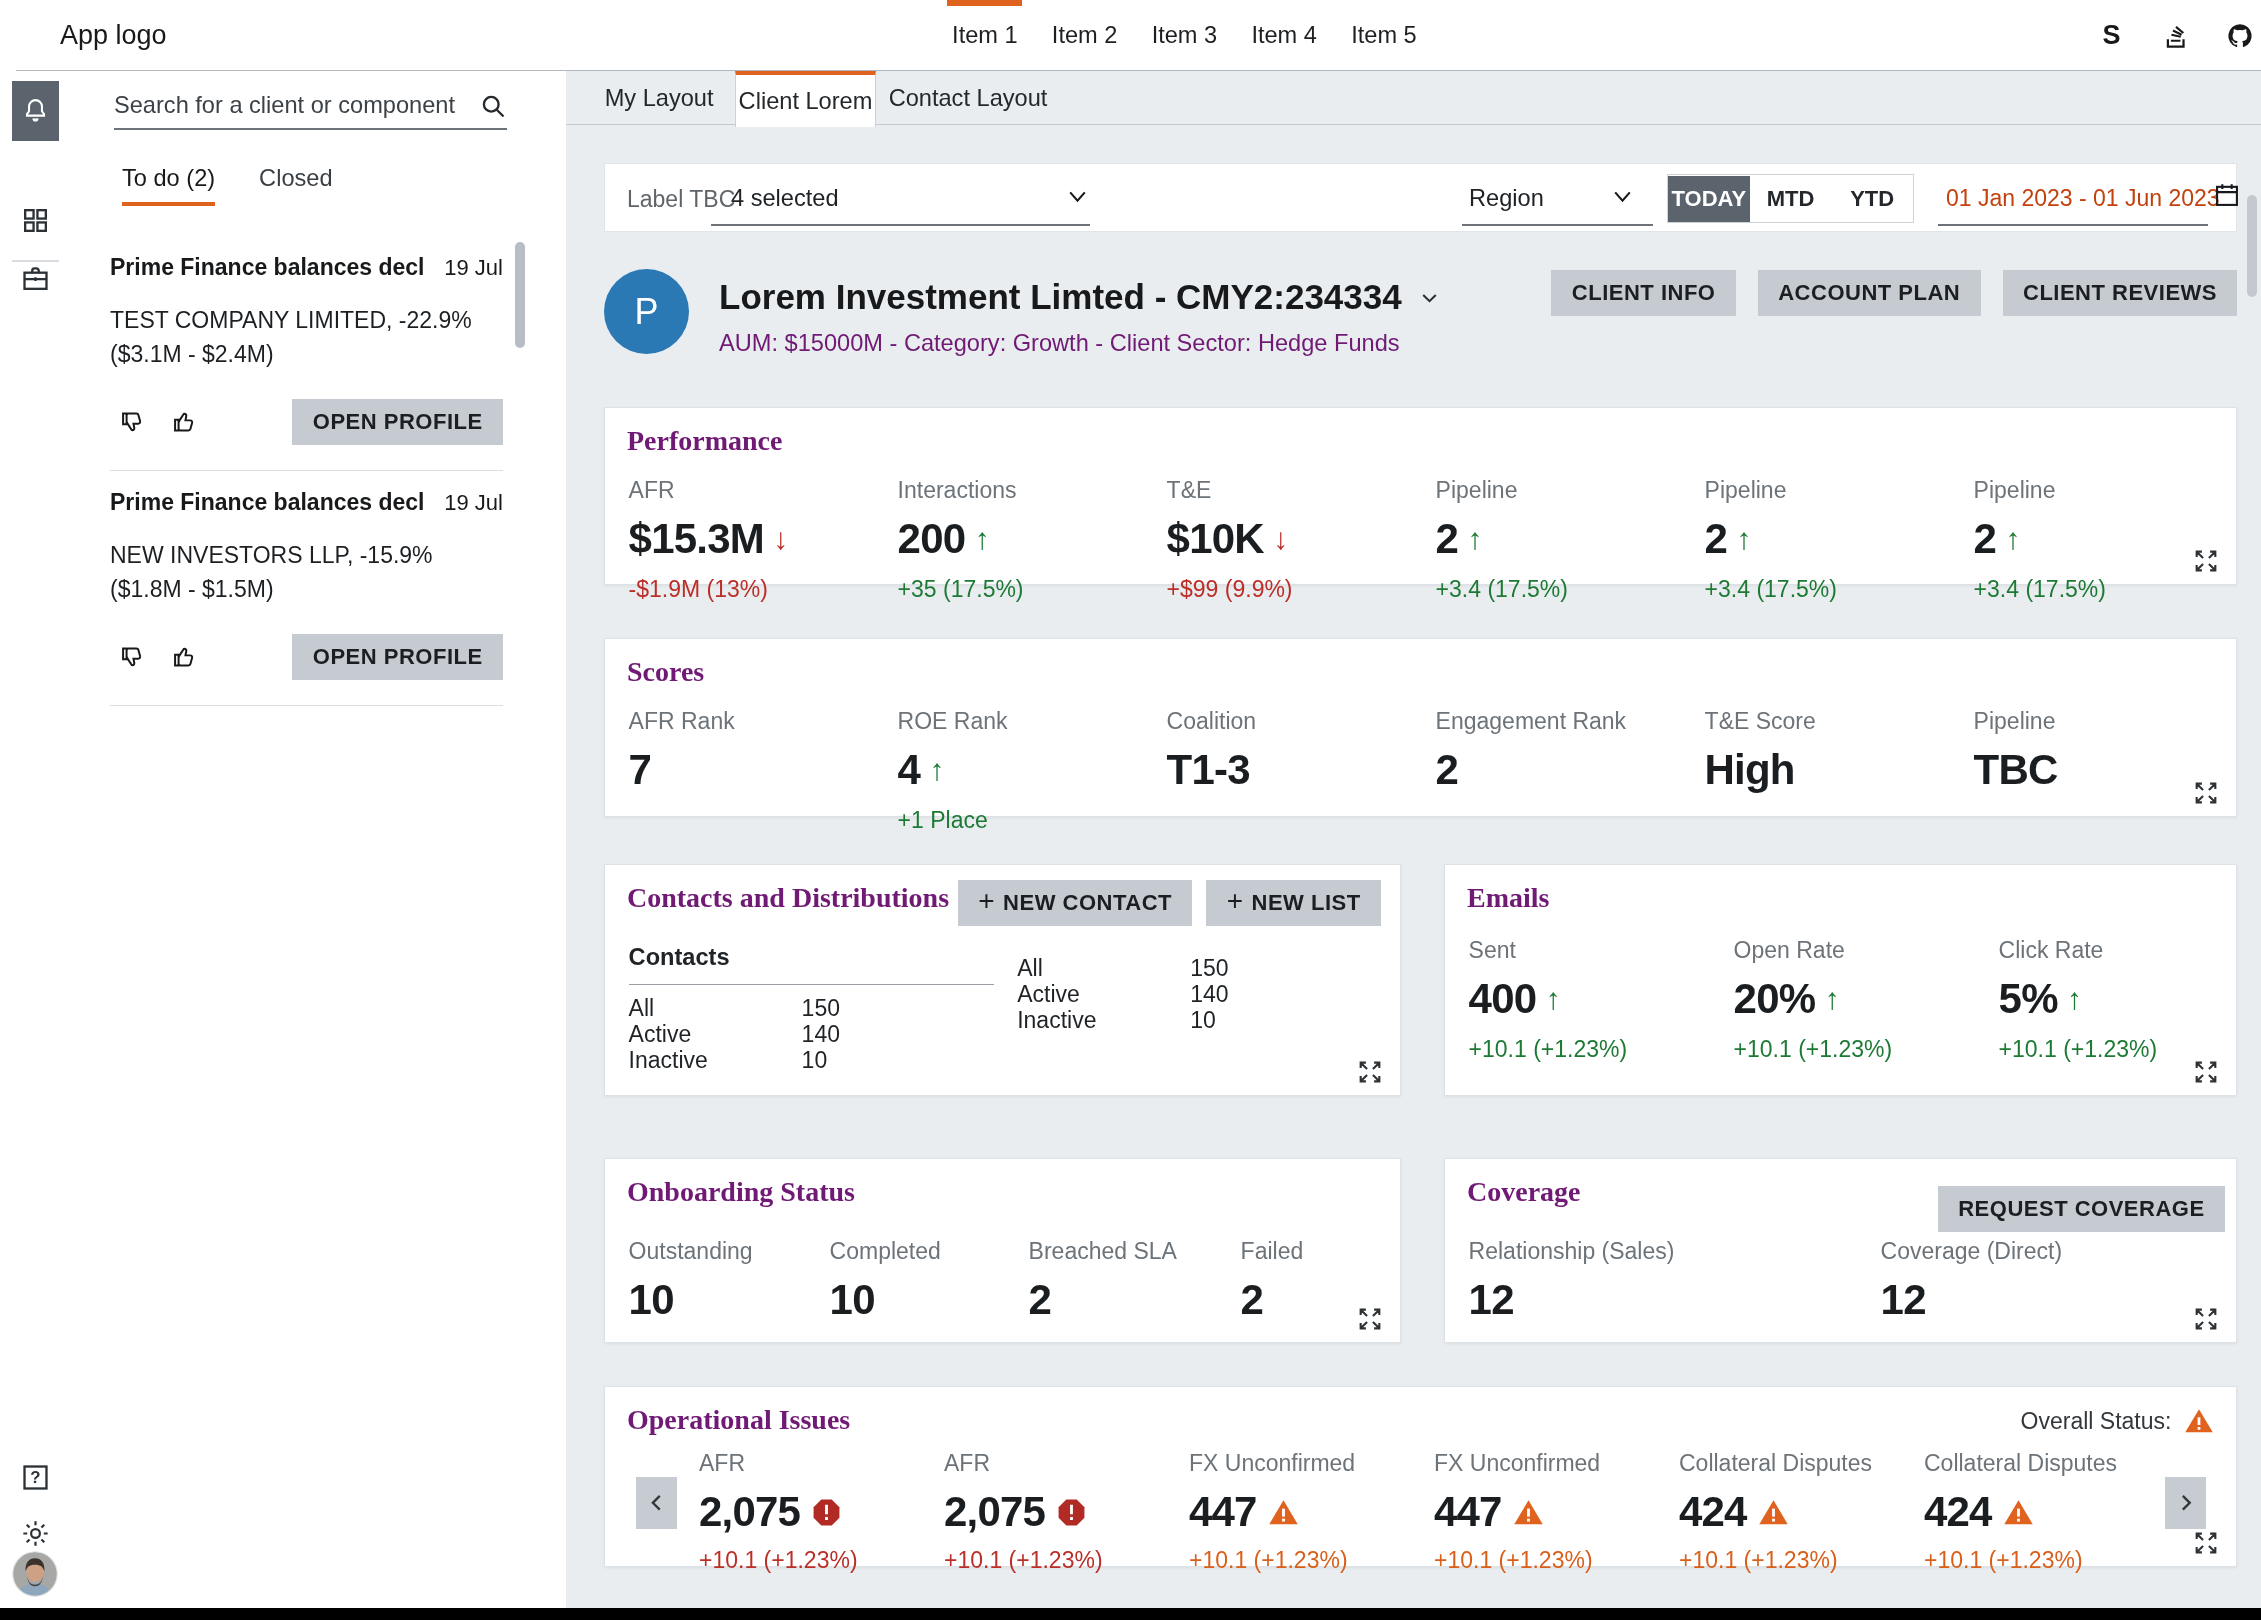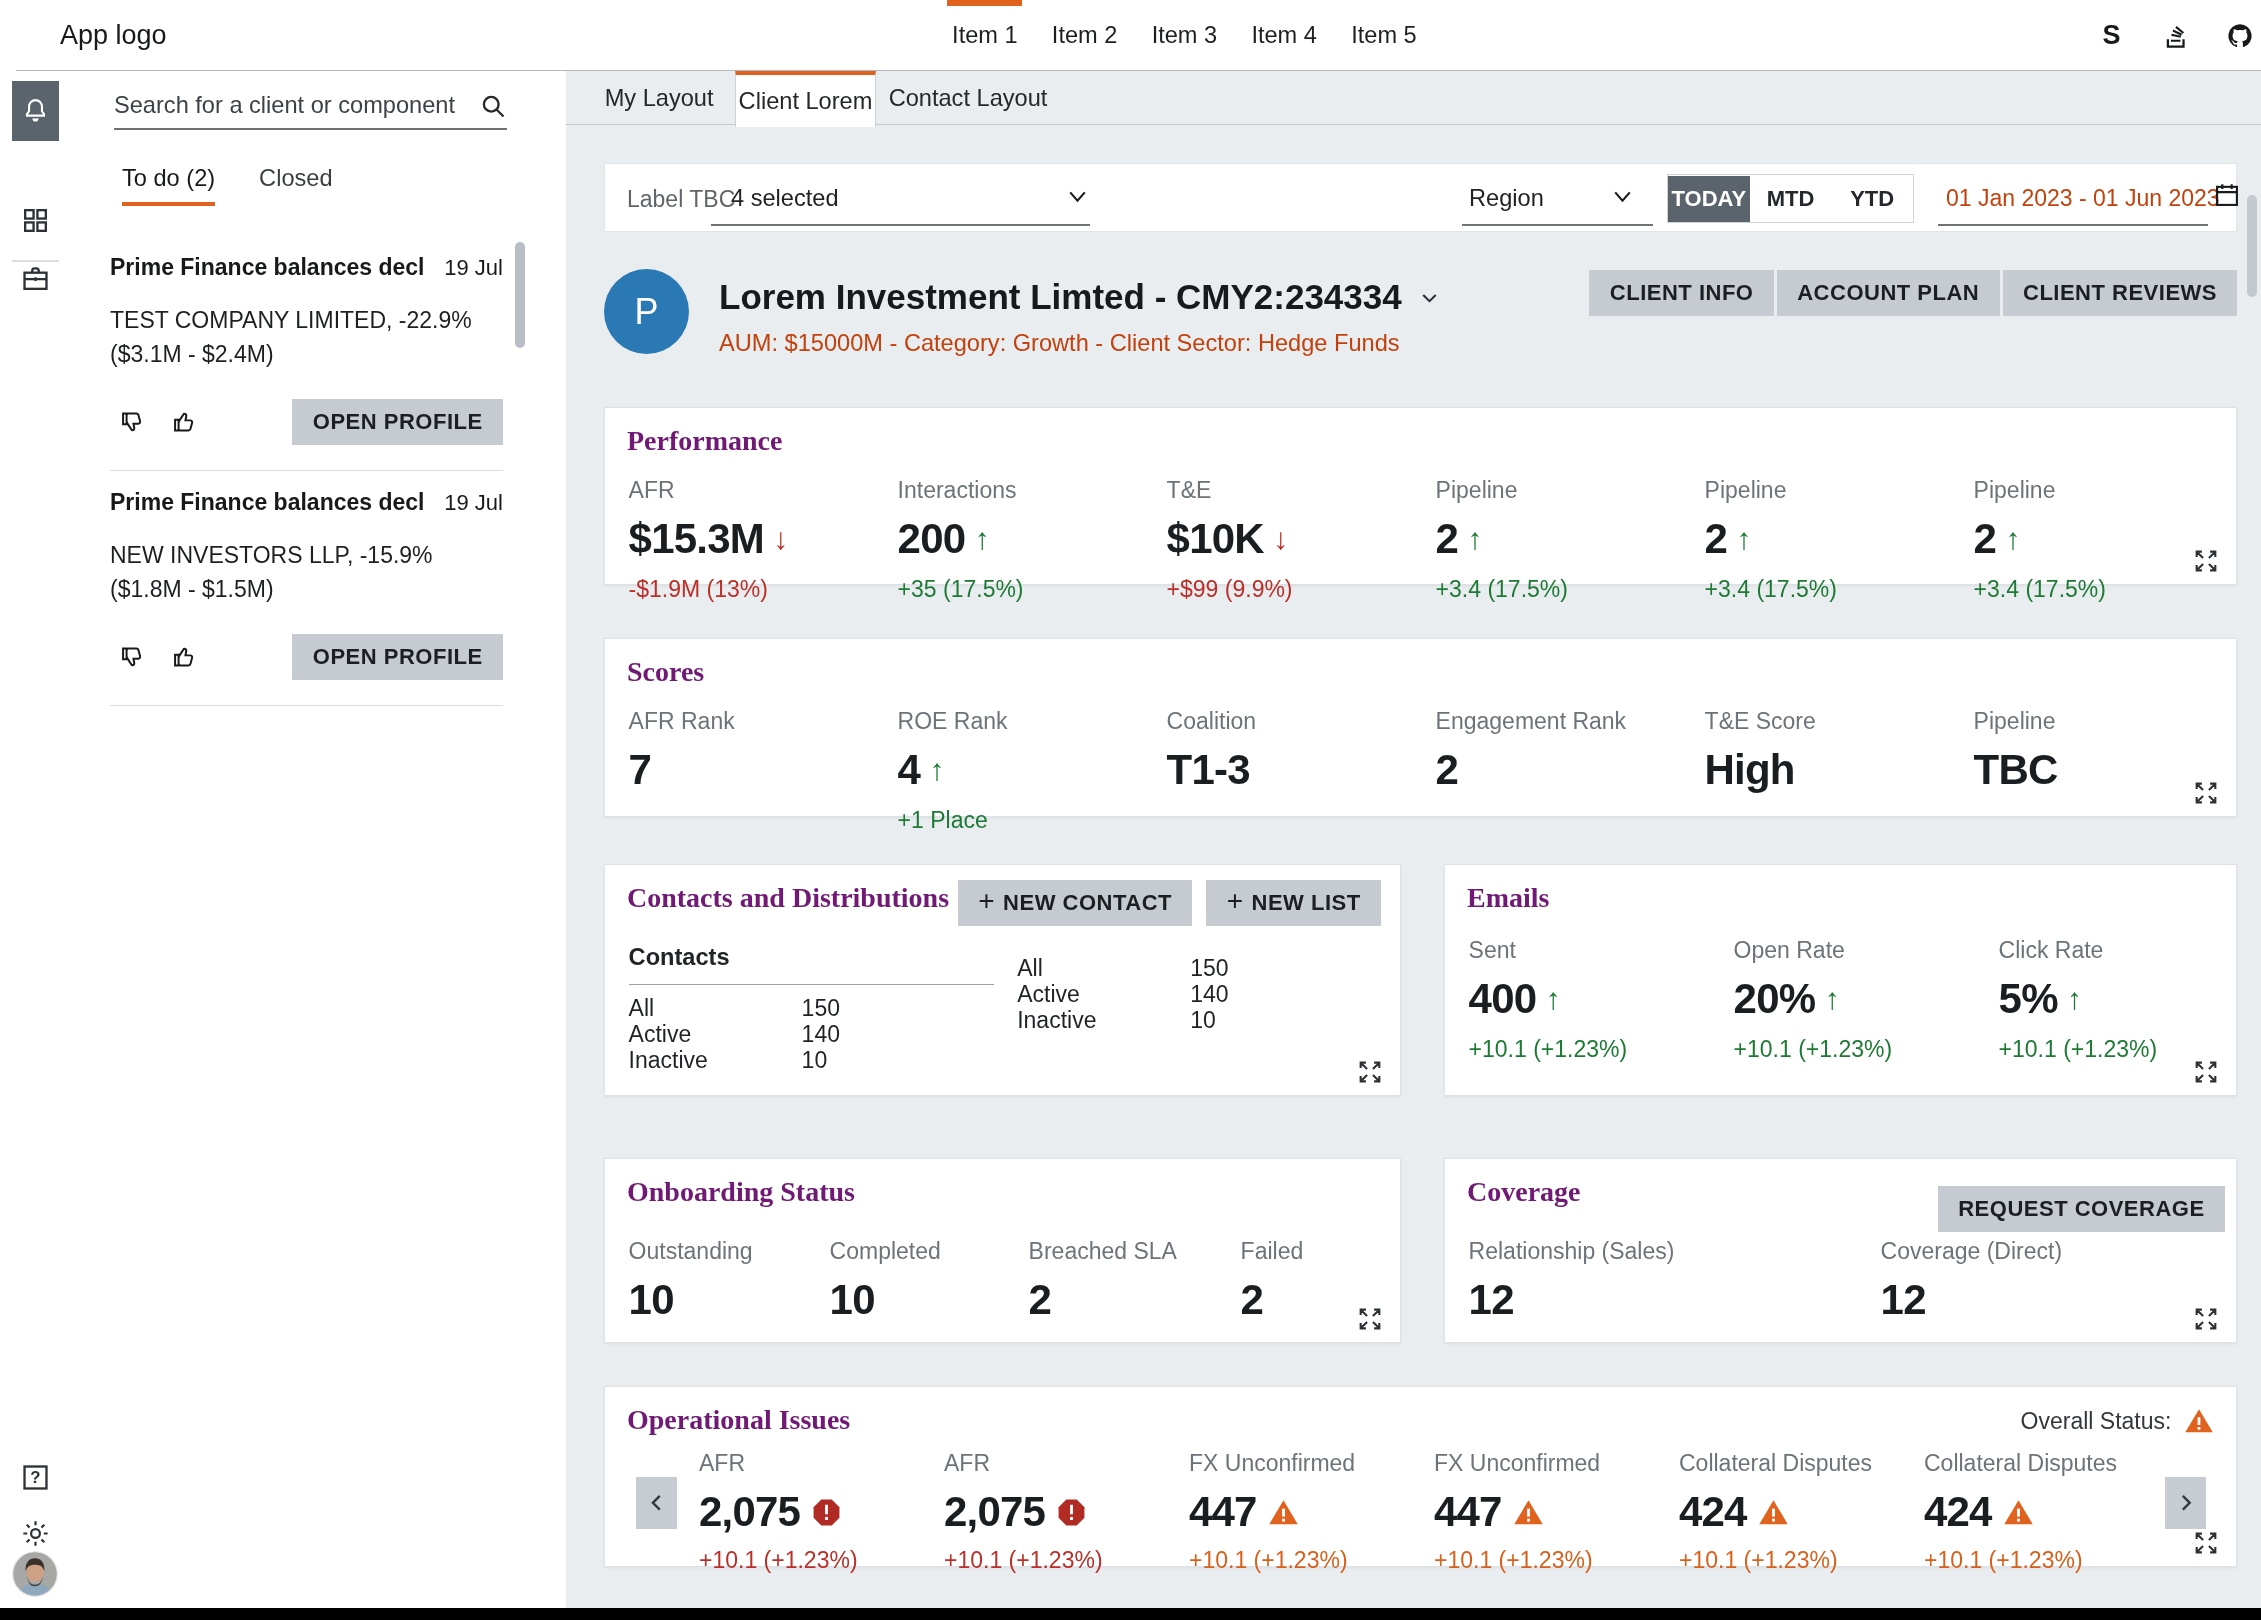--- a/index.html
+++ b/index.html
@@ -66,22 +66,22 @@
   .f-chev { position:absolute; top:20.4px; width:25px; height:25px; color:#17191b; }
   .toggle { position:absolute; left:1062px; top:10.2px; width:247px; height:49px; background:#fff; border:1.6px solid #ced3d8; display:flex; align-items:center; }
   .tg-seg { height:46px; display:flex; align-items:center; justify-content:center; font-size:22px; font-weight:600; color:#24282c; cursor:pointer; flex:1; }
   .tg-seg.active { background:var(--slate,#5b636d); color:#fff; }
   .f-date { position:absolute; left:1341px; top:21px; font-size:23px; color:#c2410c; cursor:pointer; }
   .f-cal { position:absolute; left:1608px; top:17.3px; width:28px; height:28px; color:#17191b; cursor:pointer; }
 
   .client-avatar { position:absolute; left:39px; top:198px; width:85px; height:85px; border-radius:50%; background:var(--avatar-blue,#2a79b5); color:#fff; display:flex; align-items:center; justify-content:center; font-size:36px; font-weight:500; }
   .client-name { position:absolute; left:154px; top:206px; font-size:35px; font-weight:600; color:#17191b; display:flex; align-items:center; gap:15.7px; }
   .client-name svg { width:25px; height:25px; color:#2a2e32; cursor:pointer; }
-  .client-meta { position:absolute; left:154px; top:259px; font-size:23.6px; color:#c2410c; }
-  .client-actions { position:absolute; right:23.6px; top:199px; display:flex; gap:3px; }
+  .client-meta { position:absolute; left:154px; top:259px; font-size:23.6px; color:#701a75; }
+  .client-actions { position:absolute; right:23.6px; top:199px; display:flex; gap:22px; }
   .btn { background:var(--button-gray,#c6cbd1); border:none; font-family:"Liberation Sans",sans-serif; font-size:22px; font-weight:600; letter-spacing:0.5px; color:#1b1f22; height:46px; padding:0 20.4px; display:inline-flex; align-items:center; justify-content:center; cursor:pointer; white-space:nowrap; }
 
   .metric { }
   .metric .label { font-size:23px; color:#6c7379; }
   .metric .vrow { display:flex; align-items:center; margin-top:11px; }
   .metric .value { font-size:42px; font-weight:700; color:#1b1e20; letter-spacing:-0.8px; }
   .metric .arrow { font-size:30px; margin-left:9.4px; }
   .metric .sub { font-size:23px; margin-top:12.6px; }
   [data-trend="up"] .arrow, [data-trend="up"] .sub { color:var(--green,#1d7a34); }
   [data-trend="down"] .arrow, [data-trend="down"] .sub { color:var(--red,#bb2f28); }

